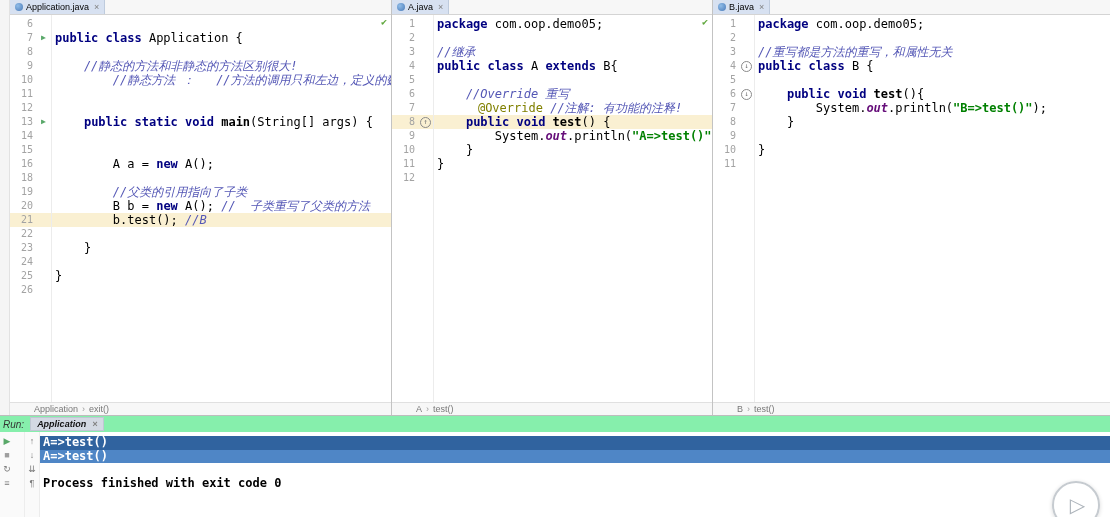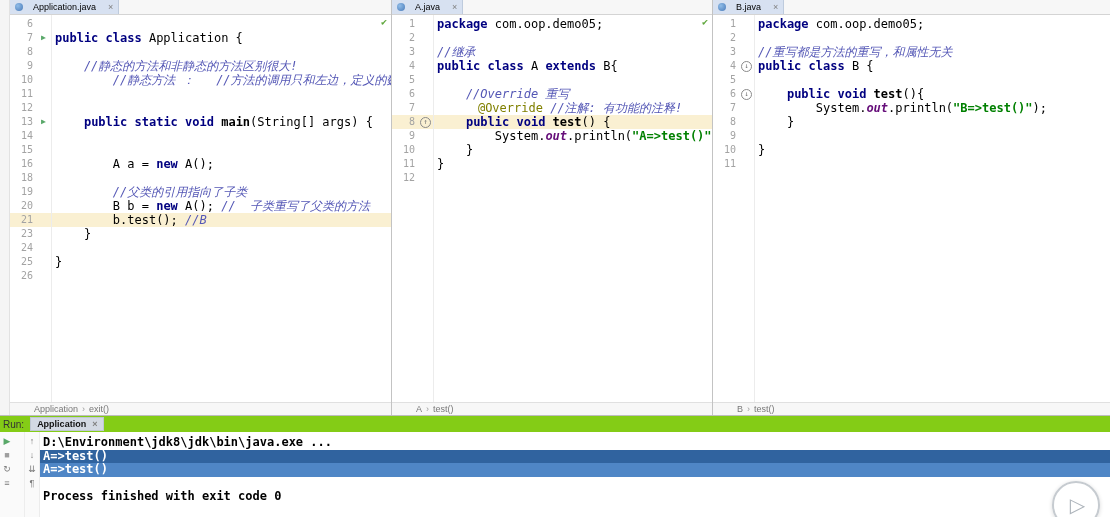--- a/index.html
+++ b/index.html
@@ -9,21 +9,21 @@
 
   
   .editors { flex:1; min-height:0; display:flex; }
   .tool-stripe { width:10px; background:#F5F5F5; border-right:1px solid #E2E2E2; }
   .pane { display:flex; flex-direction:column; min-width:0; border-left:1px solid #C3C3C3; background:#fff; }
   .pane.p0 { width:381px; border-left:none; }
   .pane.p1 { width:321px;justify-content:space-between; }
   .pane.p2 { flex:1; }
 
   .tabbar { height:15px; background:#F7F7F7; border-bottom:1px solid #D4D4D4; display:flex; align-items:stretch; }
-  .tab { display:flex; align-items:center; gap:10px; padding:0 5px; background:#D7E1F1;
+  .tab { display:flex; align-items:center; gap:3px; padding:0 5px; background:#D7E1F1;
          border-right:1px solid #BECBDD; font-size:9px; color:#000; cursor:default; }
   .cls-icon { width:8px; height:8px; border-radius:50%; flex:none;
          background:radial-gradient(circle at 35% 35%, #8FBCE8, #4A7AB8); }
   .close { color:#808080; font-size:9px; margin-left:2px; }
 
   .code-area { flex:1; position:relative; overflow:hidden; background:#fff;
          font-family:"DejaVu Sans Mono", monospace; font-size:12px; }
   .code-area::before { content:""; position:absolute; left:41px; top:0; bottom:0; width:1px; background:#ECECEC; }
   .code-lines { padding-top:2px; }
   .code-row { display:flex; height:14px; line-height:14px; }
@@ -47,21 +47,21 @@
   .t-mt { color:#000000; font-weight:bold; }
 
   .check { position:absolute; top:1px; right:4px; color:#5FA73C; font-size:10px; }
 
   .crumbs { height:13px; background:#F7F7F7; border-top:1px solid #E0E0E0; display:flex;
             align-items:center; gap:4px; font-size:9px; color:#787878; padding-left:24px; }
   .crumb-sep { color:#9B9B9B; }
 
   
   .run-panel { height:102px; border-top:1px solid #BDBDBD; display:flex; flex-direction:column; background:#fff; }
-  .run-header { height:16px; display:flex; align-items:center; gap:6px; padding-left:3px; background:#84cc16; }
+  .run-header { height:16px; display:flex; align-items:center; gap:6px; padding-left:3px; background:#86efac;font-style:italic; }
   .run-label { font-size:10px; color:#333; }
   .run-tab { display:flex; align-items:center; gap:4px; background:#D3D9E3; border:1px solid #BFC7D3;
              padding:0 6px; height:14px; font-size:9px; font-weight:bold; color:#111; }
   .run-body { flex:1; display:flex; min-height:0; }
   .run-toolbar { width:40px; flex:none; display:flex; background:#FAFAFA; border-right:1px solid #ECECEC; }
   .rt-col { width:14px; display:flex; flex-direction:column; align-items:center; padding-top:4px; gap:4px; }
   .rt-col2 { margin-left:10px; border-left:1px solid #EDEDED; width:15px; }
   .rt-icon { font-size:9px; line-height:10px; color:#7A7A7A; cursor:default; }
 
   .console { flex:1; min-width:0; font-family:"DejaVu Sans Mono", monospace; font-size:12px;
@@ -164,20 +164,25 @@
               <span class="ln">20</span>
               <span class="gut-ic"></span>
               <span class="code-text"><span class="t-pl">        B b = </span><span class="t-kw">new</span><span class="t-pl"> A(); </span><span class="t-cm">//  子类重写了父类的方法</span></span>
             </div>
             <div class="code-row hl">
               <span class="ln">21</span>
               <span class="gut-ic"></span>
               <span class="code-text"><span class="t-pl">        b.test(); </span><span class="t-cm">//B</span></span>
             </div>
             <div class="code-row">
+              <span class="ln">22</span>
+              <span class="gut-ic"></span>
+              <span class="code-text"></span>
+            </div>
+            <div class="code-row">
               <span class="ln">23</span>
               <span class="gut-ic"></span>
               <span class="code-text"><span class="t-pl">    }</span></span>
             </div>
             <div class="code-row">
               <span class="ln">24</span>
               <span class="gut-ic"></span>
               <span class="code-text"></span>
             </div>
             <div class="code-row">
@@ -373,21 +378,20 @@
           </div>
         <div class="rt-col rt-col2">
             <span class="rt-icon" style="color: rgb(122, 122, 122);">↑</span>
             <span class="rt-icon" style="color: rgb(122, 122, 122);">↓</span>
             <span class="rt-icon" style="color: rgb(122, 122, 122);">⇊</span>
             <span class="rt-icon" style="color: rgb(122, 122, 122);">¶</span>
           </div>
       </div>
       <div class="console">
         <div>
-            <div class="console-line cmd">D:\Environment\jdk8\jdk\bin\java.exe ...</div>
             <div class="console-line sel1">A=&gt;test()</div>
             <div class="console-line sel2">A=&gt;test()</div>
             <div class="console-line out"></div>
             <div class="console-line out">Process finished with exit code 0</div>
           </div>
       </div>
     </div>
   </div>
 
   <div class="float-play">

